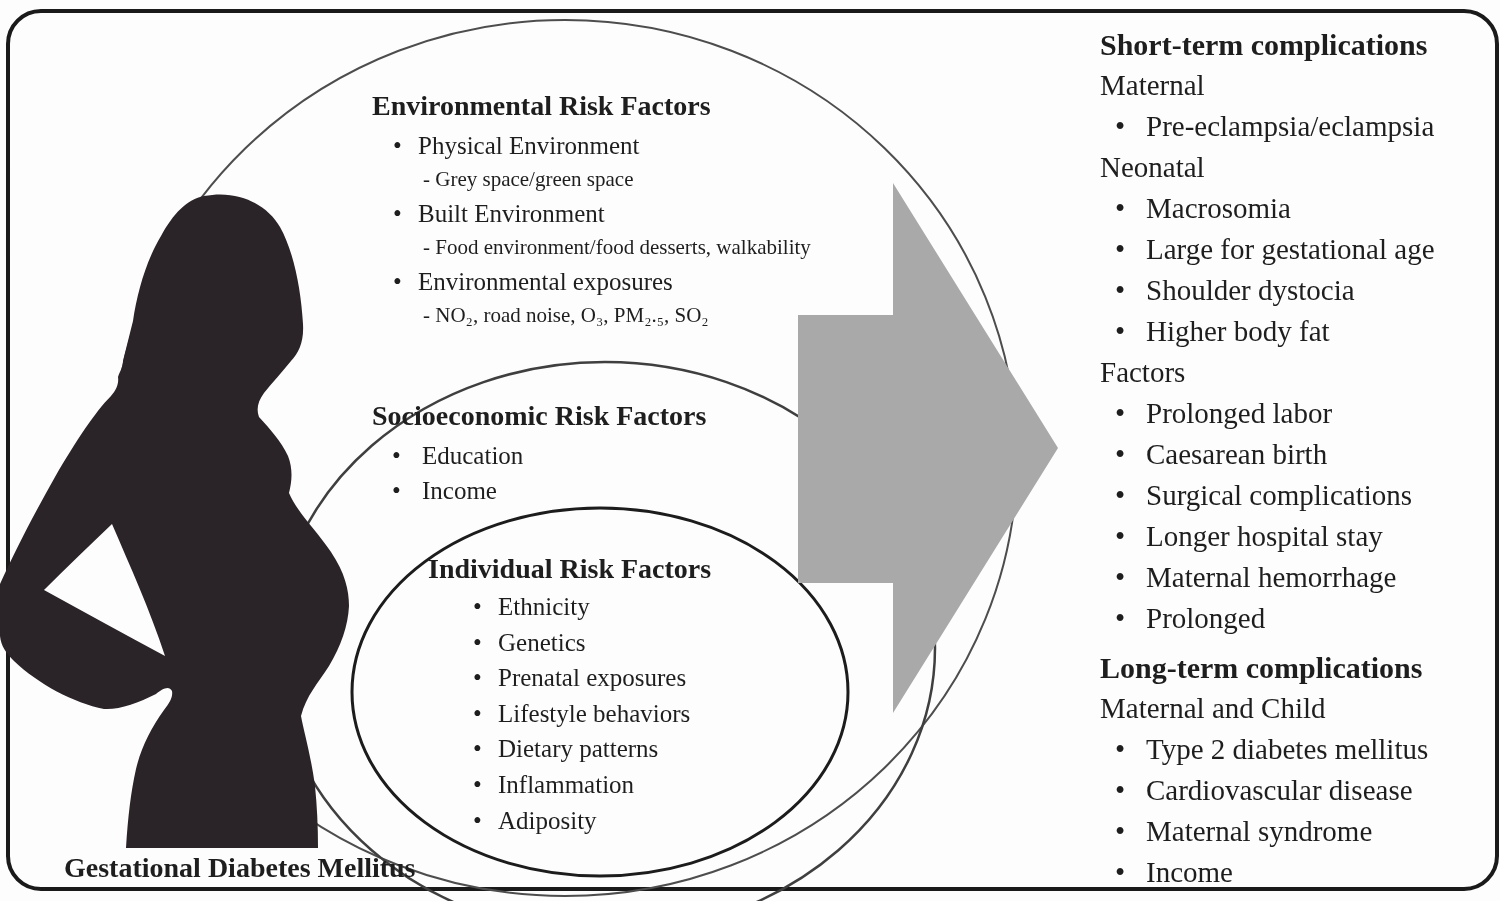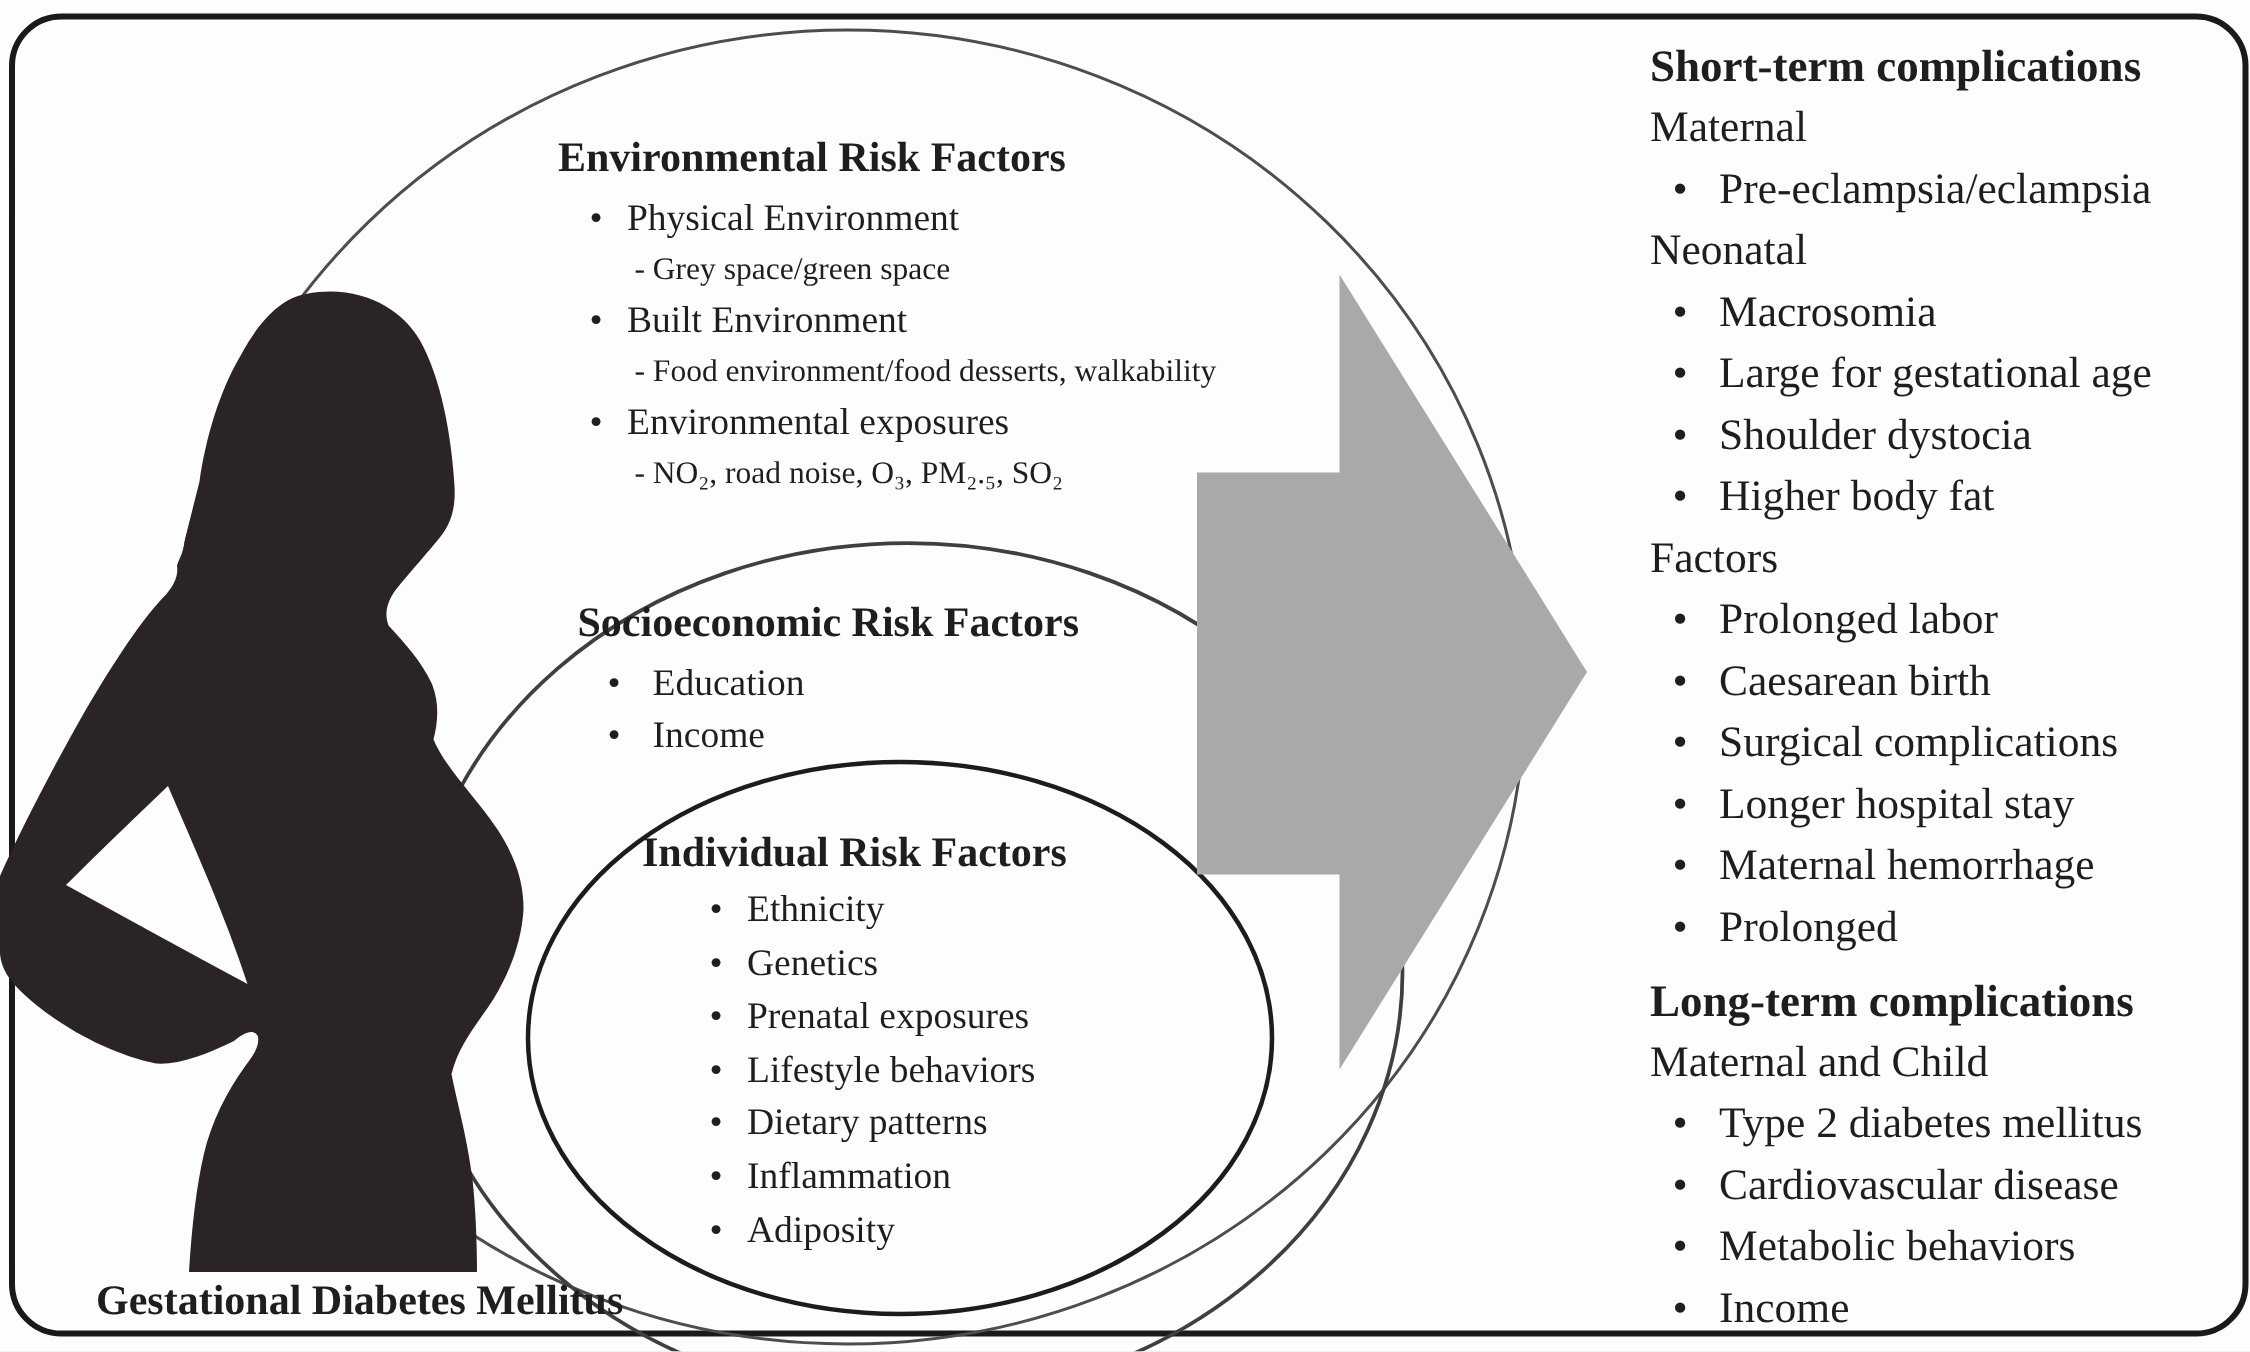--- a/index.html
+++ b/index.html
@@ -12,21 +12,21 @@
   .txt{position:absolute;z-index:3;}
 
   
   .sec-title{font-weight:bold;}
   #env{left:372px;top:84px;width:575px;}
   #env .sec-title{font-size:28px;line-height:43px;}
   #env .b{font-size:25px;line-height:37px;position:relative;padding-left:46px;}
   #env .b .dot{position:absolute;left:21px;top:0;}
   #env .s{font-size:21px;line-height:31px;padding-left:51px;}
 
-  #socio{left:385px;top:394px;width:520px;}
+  #socio{left:372px;top:394px;width:520px;}
   #socio .sec-title{font-size:28px;line-height:44px;}
   #socio .b{font-size:25px;line-height:35px;position:relative;padding-left:50px;}
   #socio .b .dot{position:absolute;left:20px;top:0;}
 
   #indiv{left:428px;top:549px;width:420px;}
   #indiv .sec-title{font-size:28px;line-height:40px;}
   #indiv .b{font-size:25px;line-height:35.6px;position:relative;padding-left:70px;}
   #indiv .b .dot{position:absolute;left:45px;top:0;}
 
   
@@ -221,21 +221,21 @@
       <div class="ri">
         <span class="dot">•</span>
         <span>Type 2 diabetes mellitus</span>
       </div>
       <div class="ri">
         <span class="dot">•</span>
         <span>Cardiovascular disease</span>
       </div>
       <div class="ri">
         <span class="dot">•</span>
-        <span>Metabolic behaviors</span>
+        <span>Maternal syndrome</span>
       </div>
       <div class="ri">
         <span class="dot">•</span>
         <span>Income</span>
       </div>
     </div>
 
   </div>
 
   <div class="txt" id="gdm-label">Gestational Diabetes Mellitus</div>

